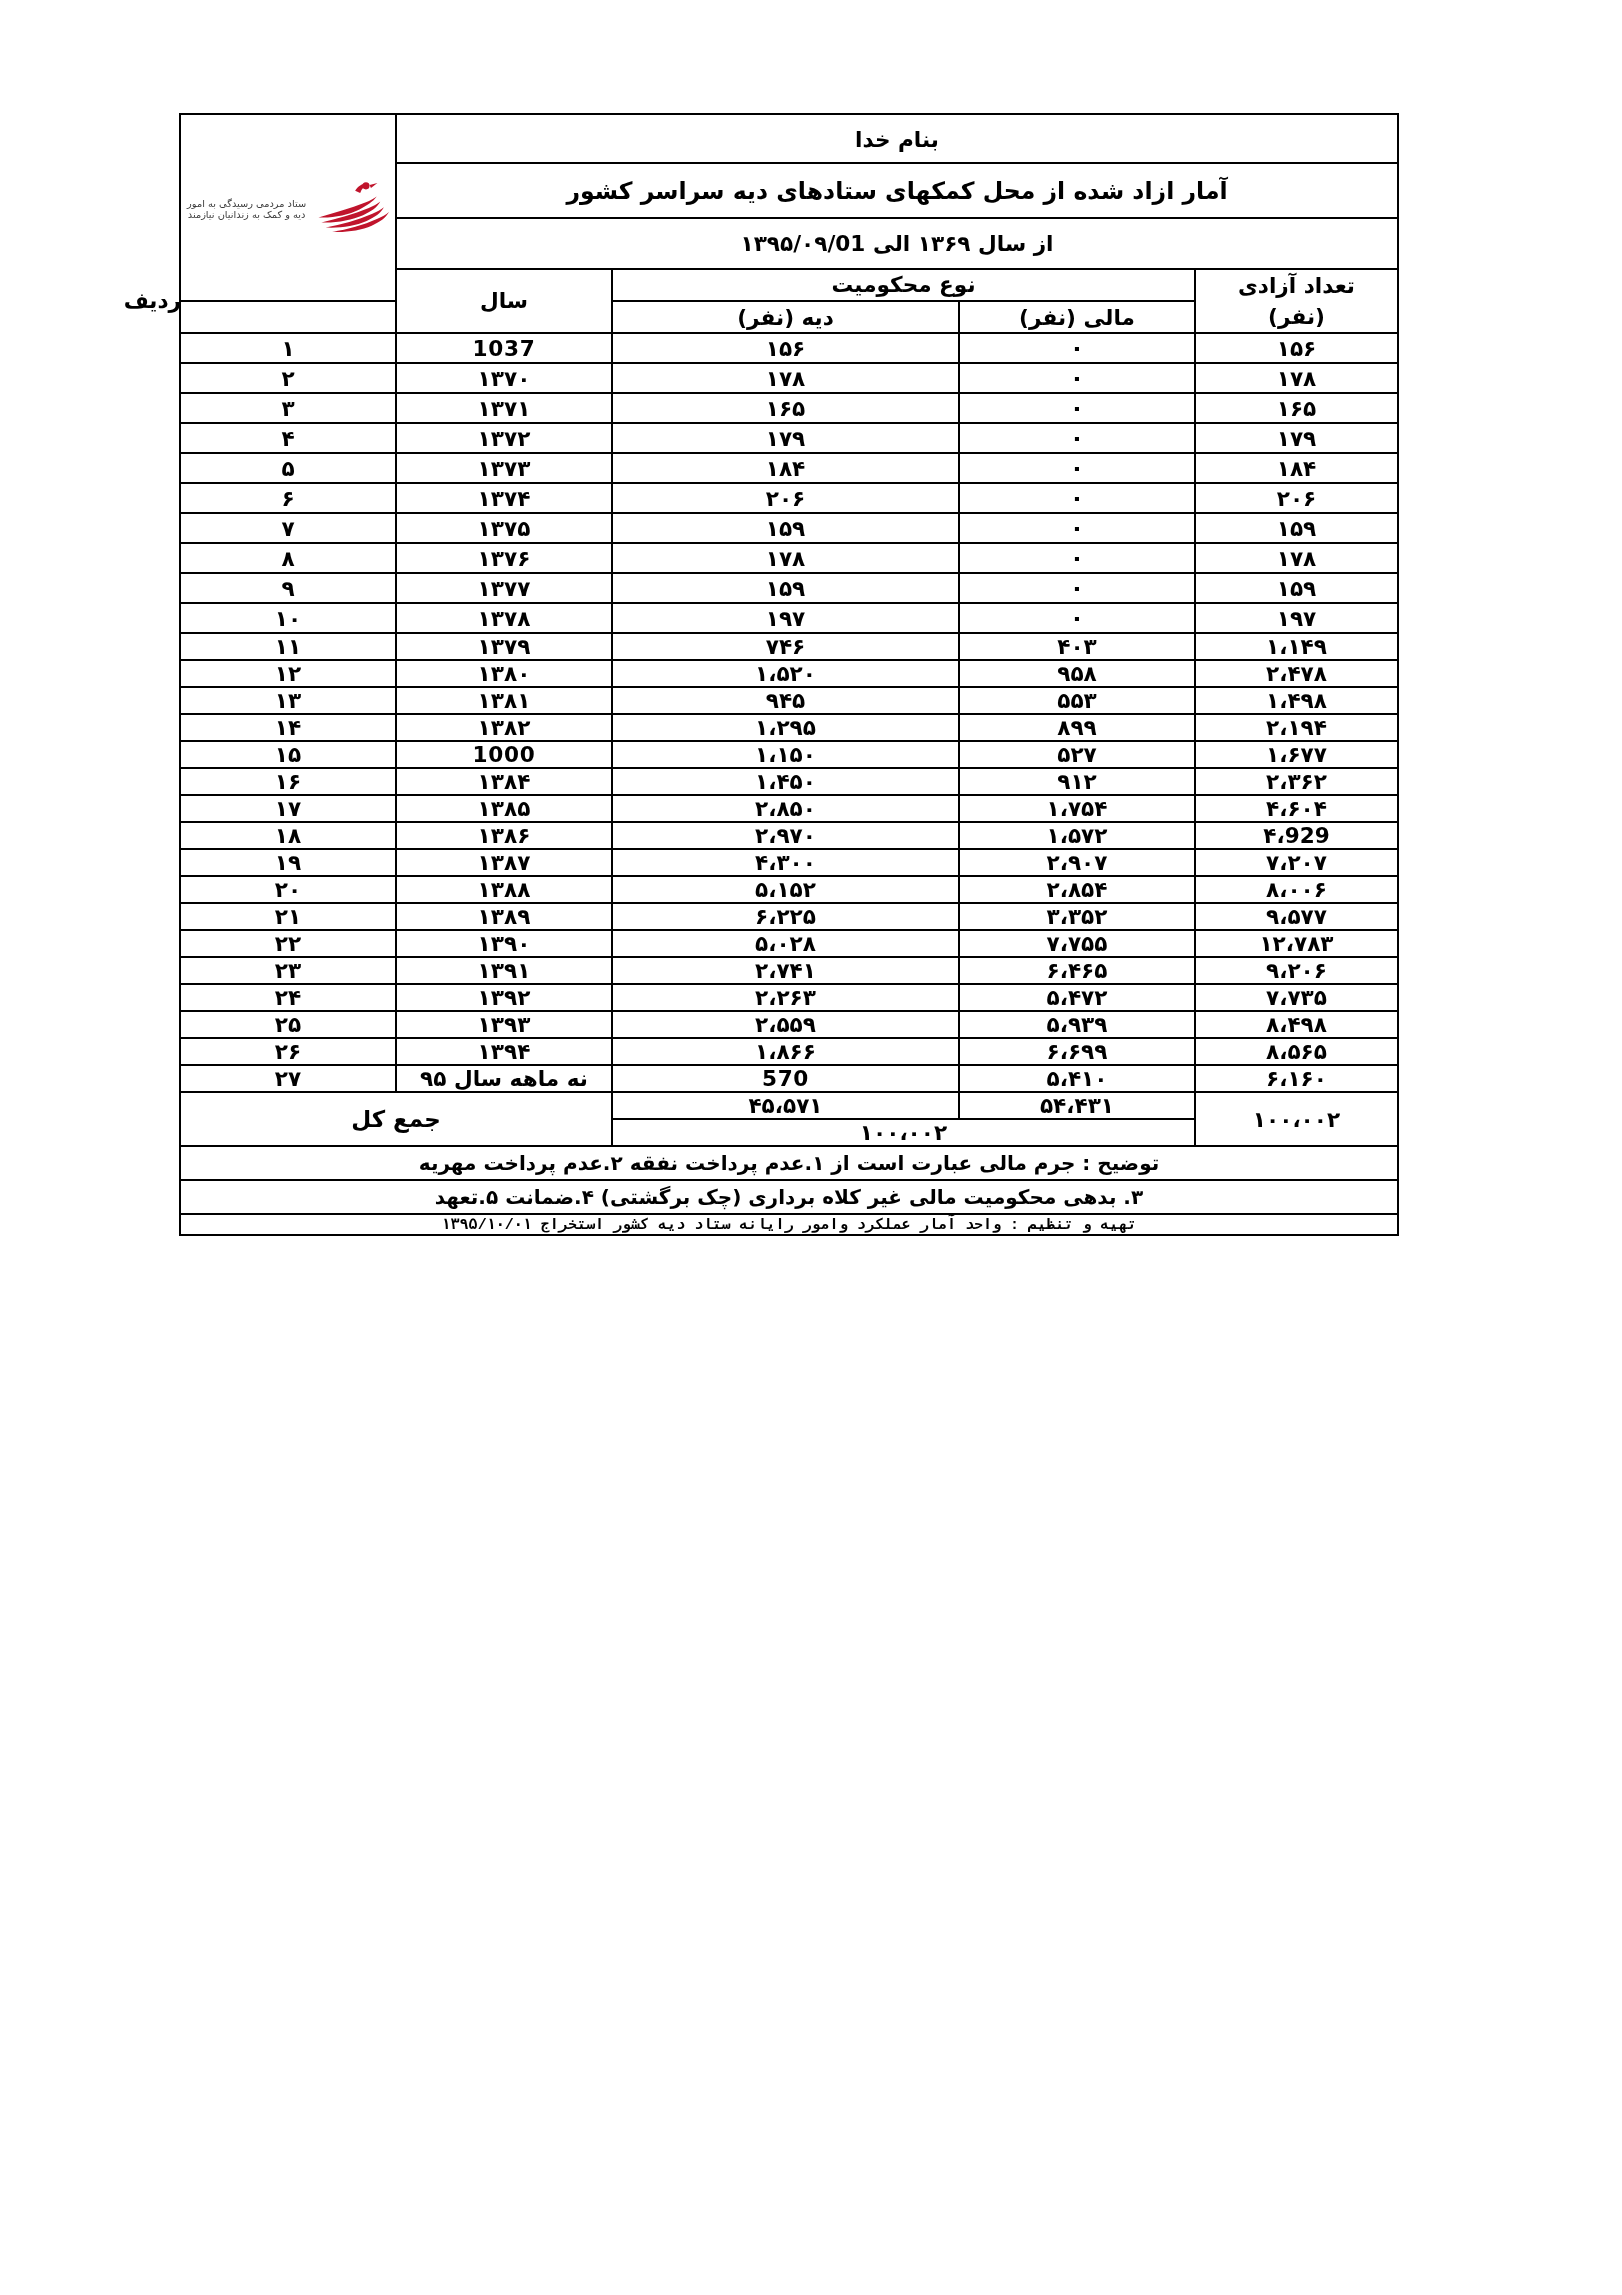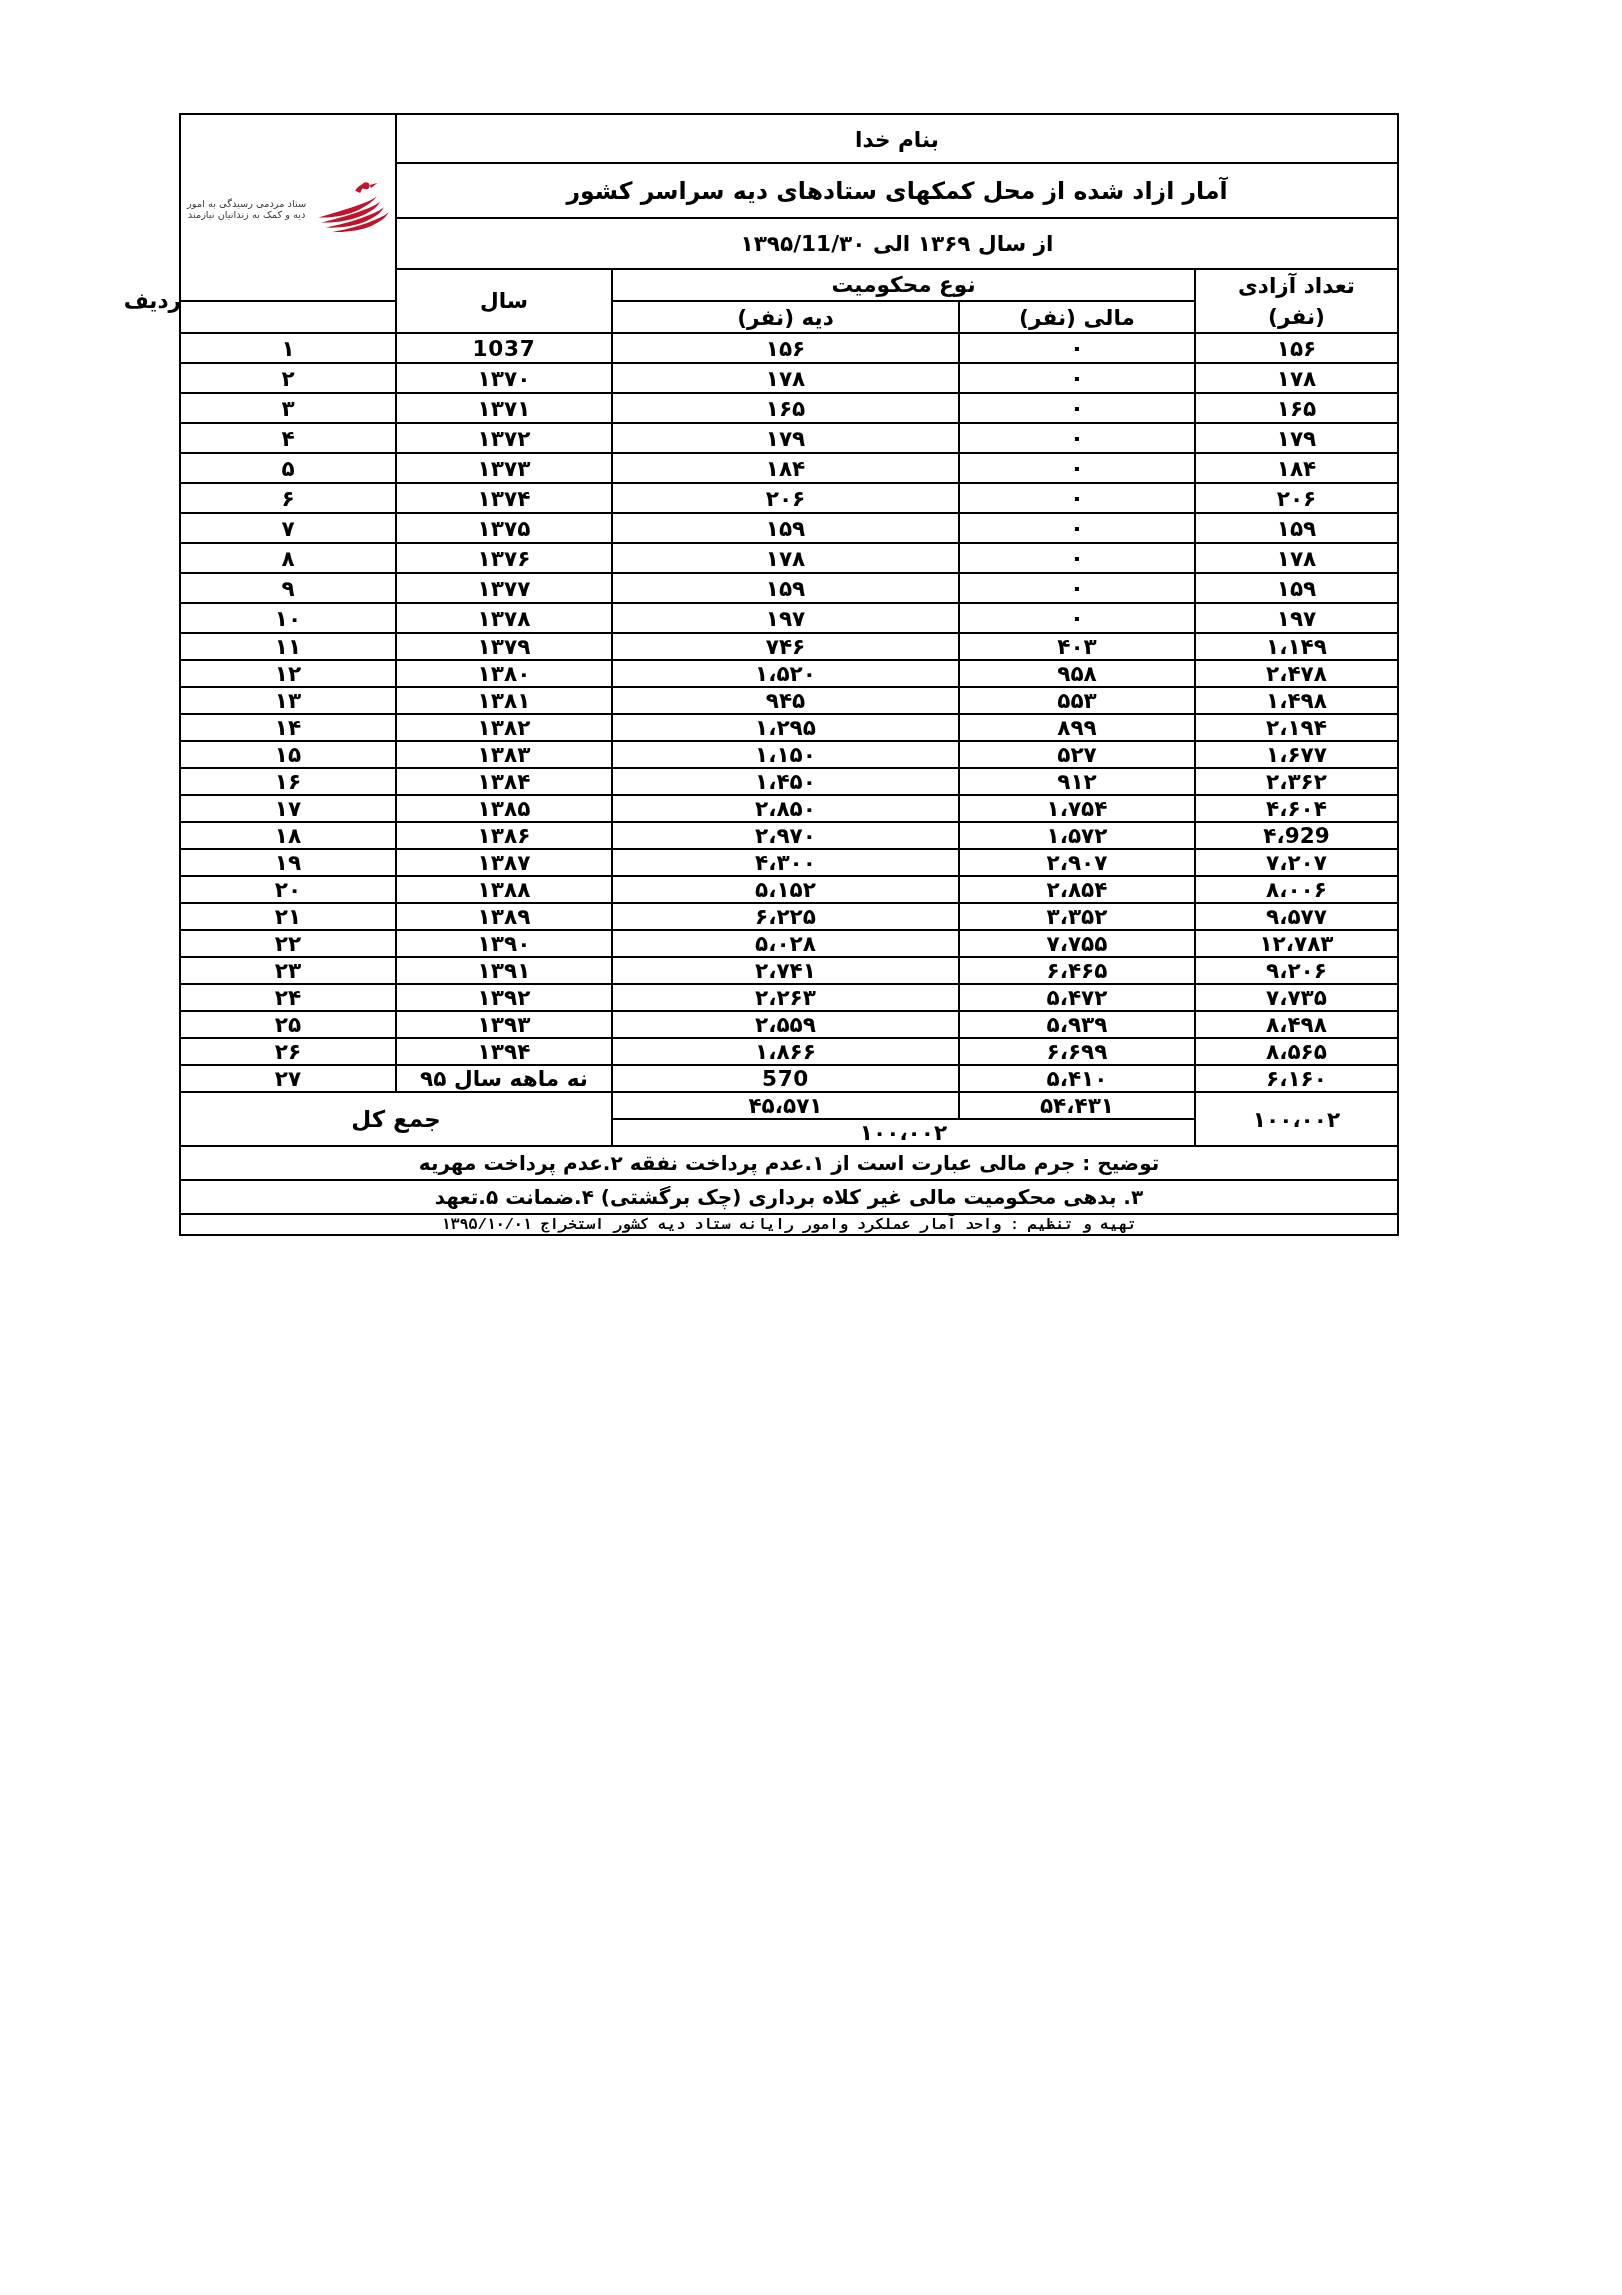--- a/index.html
+++ b/index.html
@@ -143,21 +143,21 @@
         <col class="w-diye">
         <col class="w-sal">
         <col class="w-radif">
       </colgroup>
       <tbody>
 
         <tr>
           <td class="hdr-title-cell" colspan="4">
             <div class="title-line t1">بنام خدا</div>
             <div class="title-line t2">آمار ازاد شده از محل کمکهای ستادهای دیه سراسر کشور</div>
-            <div class="title-line t3">از سال ۱۳۶۹ الی ۱۳۹۵/11/۳۰</div>
+            <div class="title-line t3">از سال ۱۳۶۹ الی ۱۳۹۵/۰۹/01</div>
           </td>
           <td class="hdr-logo-cell" rowspan="2">
             <div class="logo-wrap">
               <svg class="logo-mark" width="151" height="98" viewBox="0 0 230 150" xmlns="http://www.w3.org/2000/svg">
                 <g fill="#c0142c">
                   <path d="M18 104 C62 92 104 80 150 62 C162 57 172 52 180 46 C170 60 152 72 132 82 C100 98 58 106 18 104 Z"></path>
                   <path d="M26 118 C70 108 114 96 158 78 C170 73 182 67 190 60 C182 76 164 88 142 98 C110 112 66 120 26 118 Z"></path>
                   <path d="M38 132 C82 124 126 112 168 94 C180 89 192 83 200 76 C192 92 174 104 152 114 C120 128 78 134 38 132 Z"></path>
                   <path d="M56 144 C100 138 142 126 182 108 C194 103 206 96 214 89 C206 105 188 117 166 127 C136 140 96 146 56 144 Z"></path>
                   <path d="M120 30 C128 16 142 8 158 10 C146 16 138 24 134 36 Z"></path>
@@ -280,21 +280,21 @@
             <td class="num">۲،۱۹۴</td>
             <td class="num">۸۹۹</td>
             <td class="num">۱،۲۹۵</td>
             <td class="num">۱۳۸۲</td>
             <td class="num">۱۴</td>
           </tr>
         <tr>
             <td class="num">۱،۶۷۷</td>
             <td class="num">۵۲۷</td>
             <td class="num">۱،۱۵۰</td>
-            <td class="num">۱۳۸۳</td>
+            <td class="num">1000</td>
             <td class="num">۱۵</td>
           </tr>
         <tr>
             <td class="num">۲،۳۶۲</td>
             <td class="num">۹۱۲</td>
             <td class="num">۱،۴۵۰</td>
             <td class="num">۱۳۸۴</td>
             <td class="num">۱۶</td>
           </tr>
         <tr>

